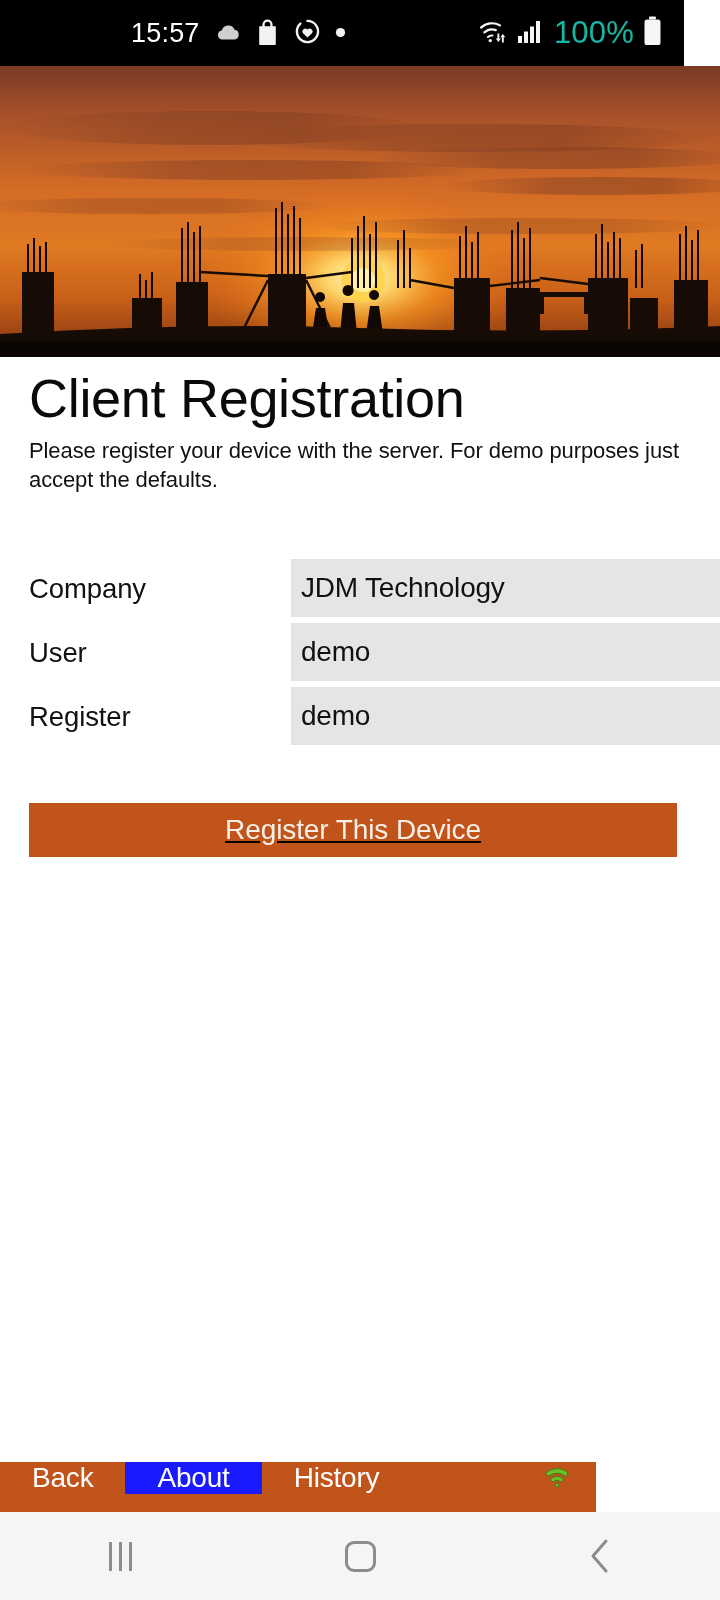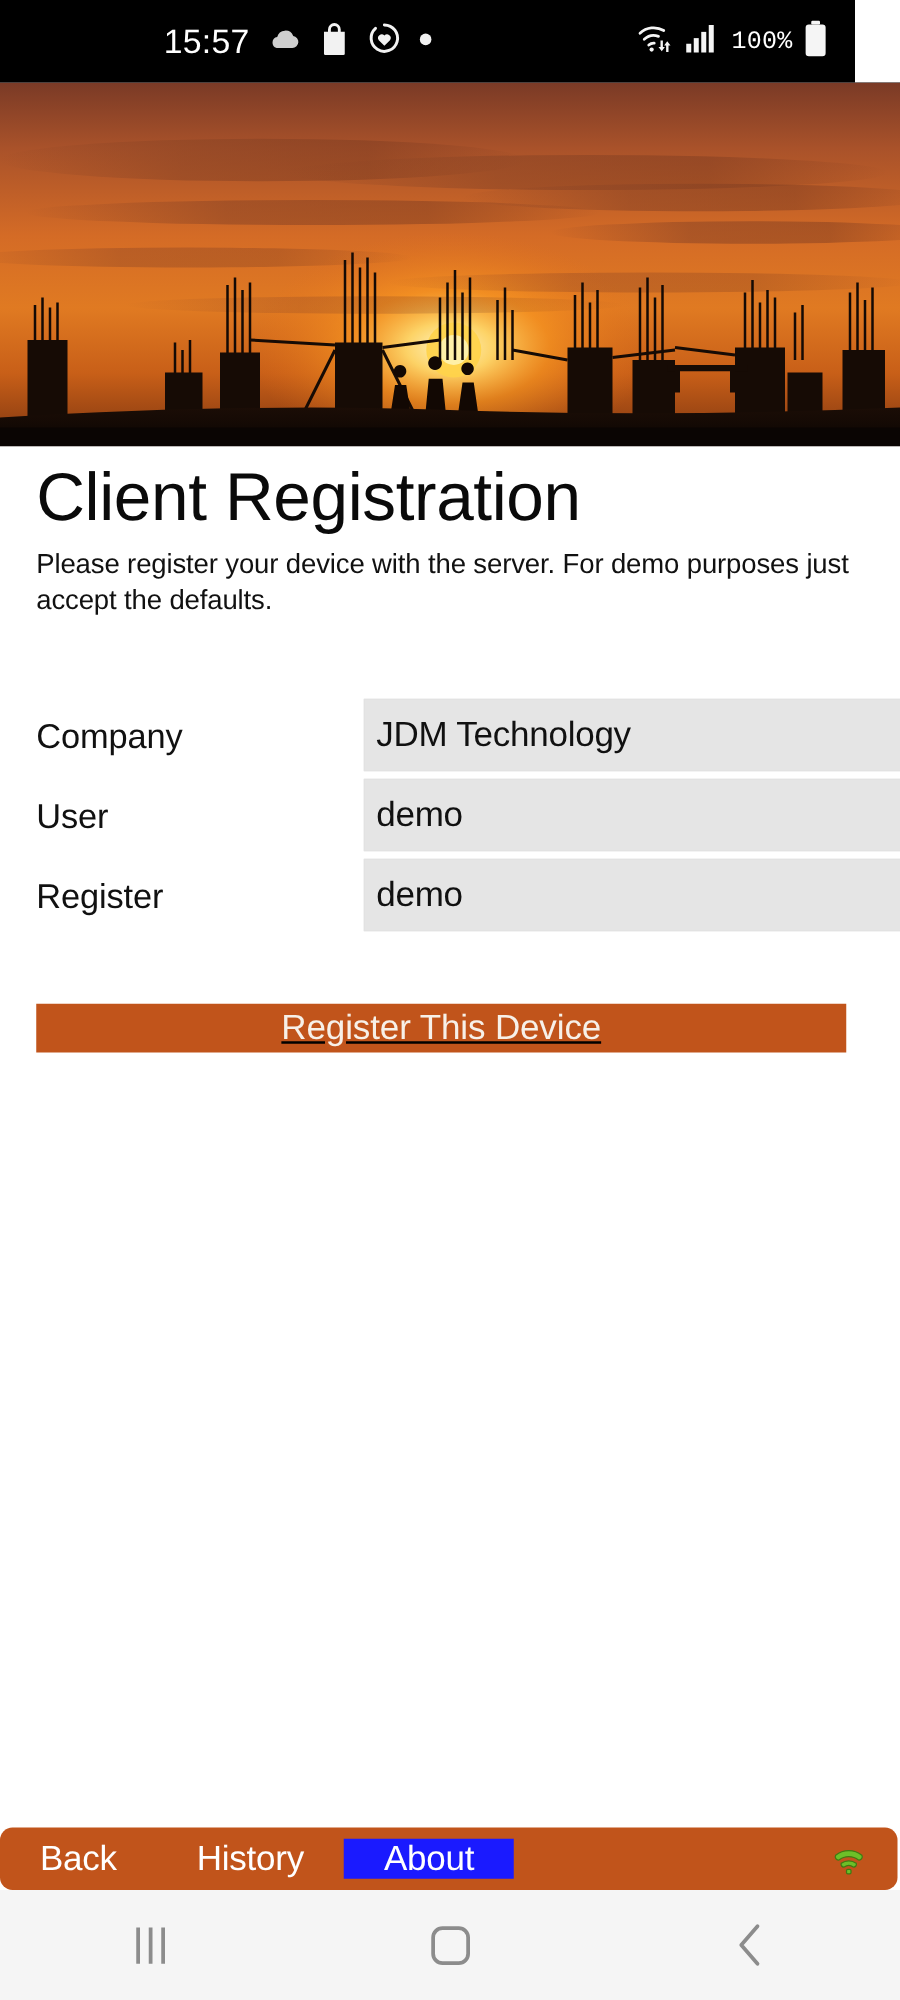--- a/index.html
+++ b/index.html
@@ -7,21 +7,21 @@
     font-family:"Liberation Sans", sans-serif; overflow:hidden; }
 
   .phone { position:relative; width:720px; height:1600px; background:#fff; }
 
   
   .statusbar { position:absolute; top:0; left:0; width:684px; height:66px;
     background:#000; display:flex; align-items:center; }
   .sb-left { display:flex; align-items:center; gap:14px; margin-left:131px; }
   .sb-time { color:#fff; font-size:27px; letter-spacing:.2px; }
   .sb-right { position:absolute; right:22px; display:flex; align-items:center; gap:9px; }
-  .sb-pct { color:#ffffff; font-size:20px; letter-spacing:.2px;font-family:Liberation Mono, monospace; }
+  .sb-pct { color:#14b8a6; font-size:31px; letter-spacing:.2px; }
   .ic { display:block; }
 
   
   .hero { position:absolute; top:66px; left:0; width:720px; height:291px;
     overflow:hidden; background:#120604; }
   .hero svg { display:block; width:720px; height:291px; }
 
   
   .content { position:absolute; top:357px; left:0; width:720px; }
   .page-title { margin:14px 0 0 29px; font-size:54px; font-weight:400;
@@ -34,27 +34,27 @@
   .frow { position:relative; height:64px; }
   .flabel { position:absolute; left:29px; top:50%; transform:translateY(-50%);
     font-size:27.5px; color:#111; letter-spacing:-.1px; }
   .finput { position:absolute; left:291px; top:2px; width:438px; height:58px;
     background:#e5e5e5; border:1px solid #e2e2e2; color:#111;
     font-size:28px; font-family:"Liberation Sans", sans-serif;
     padding:0 0 0 9px; outline:none; letter-spacing:-.2px; }
 
   
   .btn-wrap { margin-top:54px; padding:0 43px 0 29px; }
-  .btn-register { display:block; width:100%; height:39px; background:#c1541b;
+  .btn-register { display:block; width:100%; height:54px; background:#c1541b;
     border:none; color:#f7f0e8; font-size:28px; letter-spacing:-.1px;
     font-family:"Liberation Sans", sans-serif; cursor:pointer; }
 
   
-  .appnav { position:absolute; left:0; top:1462px; width:718px; height:50px;
-    background:#c1541b; display:flex; align-items:center;border-radius:10px; }
+  .appnav { position:absolute; left:0; top:1462px; width:596px; height:50px;
+    background:#c1541b; display:flex; align-items:flex-start; }
   .navbtn { display:flex; align-items:center; justify-content:center;
     color:#ffffff; font-size:28px; letter-spacing:-.2px; cursor:pointer;
     padding:0 32px; }
   .navbtn.active { background:#1a1aff; }
   .nav-spacer { flex:1; }
   .nav-signal { display:flex; align-items:center; padding-right:25px; }
 
   
   .sysnav { position:absolute; left:0; bottom:0; width:720px; height:88px;
     background:#f5f5f5; display:flex; align-items:center; }
@@ -249,22 +249,22 @@
 
       <div class="btn-wrap">
         <button class="btn-register">Register This Device</button>
       </div>
 
     </div>
   </div>
 
   <div class="appnav">
     <div class="navbtn">Back</div>
+    <div class="navbtn active">About</div>
     <div class="navbtn">History</div>
-    <div class="navbtn active">About</div>
     <div class="nav-spacer"></div>
     <div class="nav-signal">
       <svg width="28" height="26" viewBox="0 0 28 26">
         <path d="M3.5 10.2A17 17 0 0 1 24.5 10.2 2.6 2.6 0 0 1 21.8 14 12.6 12.6 0 0 0 6.2 14 2.6 2.6 0 0 1 3.5 10.2Z" fill="#6cbf28" stroke="#3f7a12" stroke-width="1"></path>
         <path d="M8 16.6A10 10 0 0 1 20 16.6 2.2 2.2 0 0 1 17.6 19.6 6 6 0 0 0 10.4 19.6 2.2 2.2 0 0 1 8 16.6Z" fill="#6cbf28" stroke="#3f7a12" stroke-width="1"></path>
         <rect x="12.2" y="21.4" width="3.6" height="3.6" rx="1" fill="#6cbf28" stroke="#3f7a12" stroke-width="1"></rect>
       </svg>
     </div>
   </div>
 

